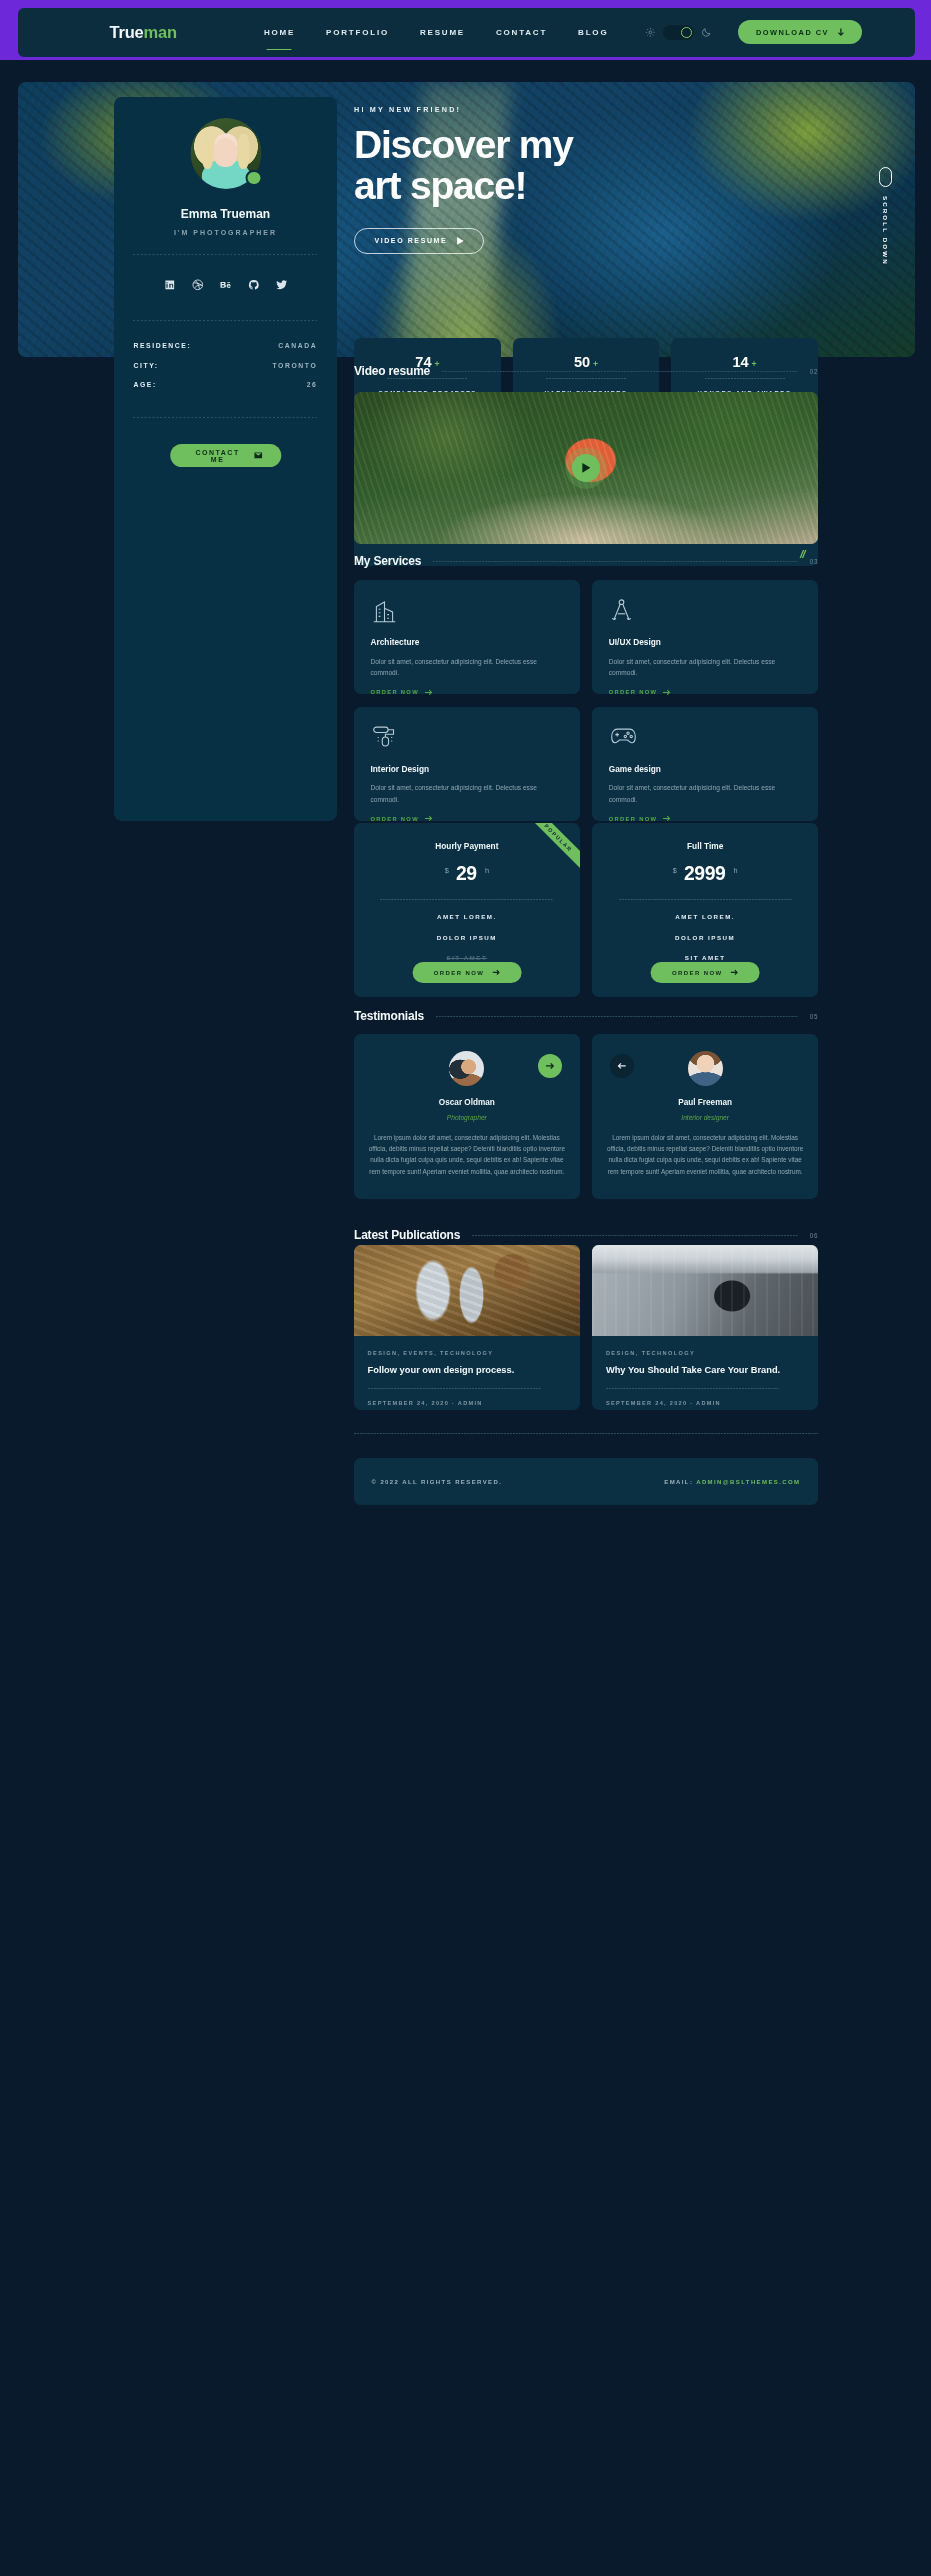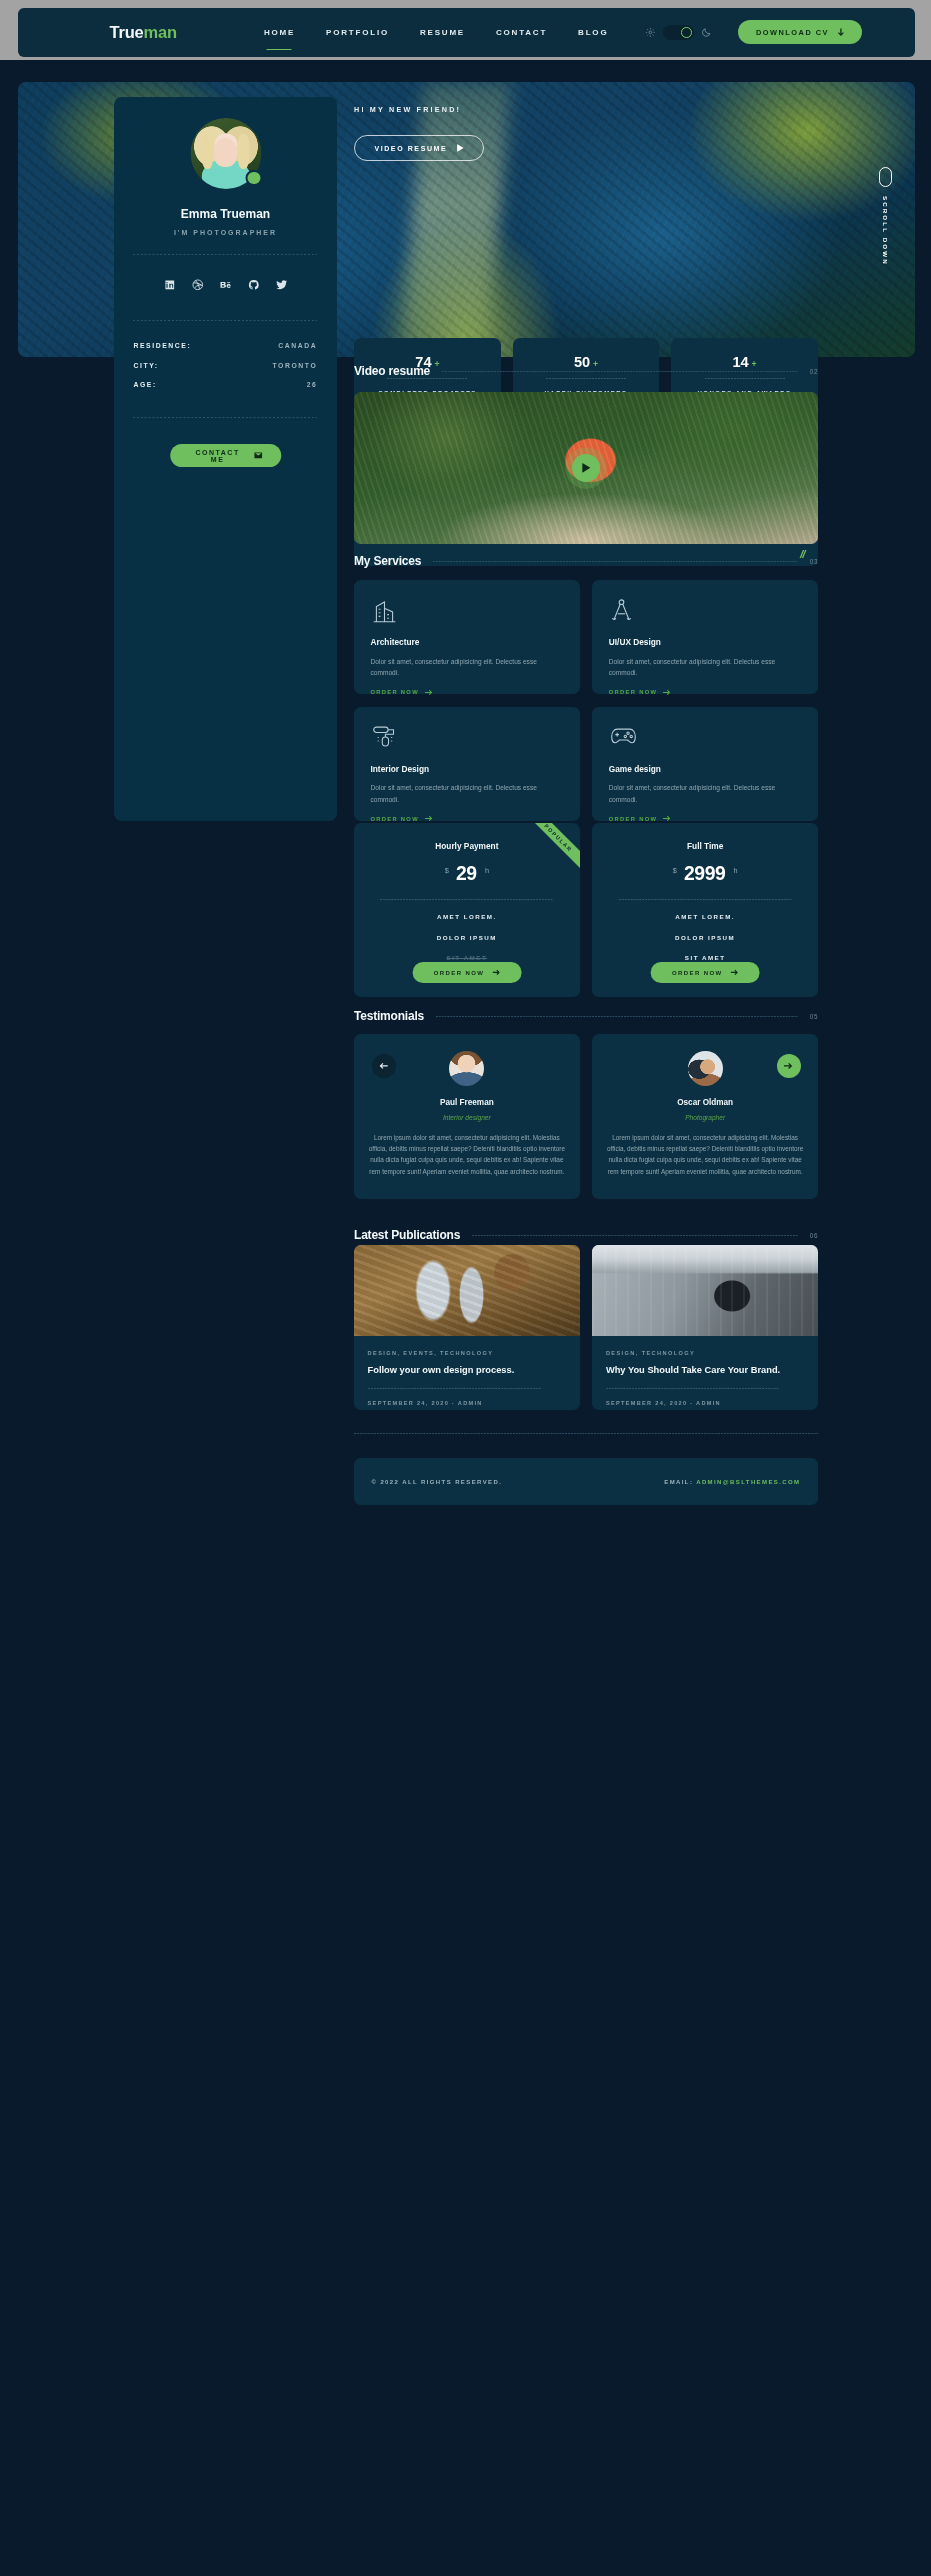--- a/index.html
+++ b/index.html
@@ -13,21 +13,21 @@
     position: relative;
     width: 931px;
     min-height: 2576px;
     background: #081a2b;
     overflow: hidden;
   }
 
   
   .header-wrap {
     position: absolute; top: 0; left: 0; width: 931px; height: 60px;
-    background: #a3a3a3;
+    background: #6d28d9;
   }
   .header {
     position: absolute; top: 7.8px; left: 17.5px; width: 897px; height: 49px;
     background: #0b2d3e;
     border-radius: 5.8px;
     display: flex; align-items: center;
   }
   .logo {
     margin-left: 92px;
     font-size: 16.5px; font-weight: bold; letter-spacing: -0.2px;
@@ -401,20 +401,24 @@
       </button>
     </div>
   </div>
 
   <div class="hero-img">
       <div class="path"></div>
     </div>
 
   <div class="hero-text">
     <div class="hero-kicker">HI MY NEW FRIEND!</div>
+    <div class="hero-title">
+      <span>Discover my</span><br>
+      <span>art space!</span>
+    </div>
     <button class="video-btn">
       <span>VIDEO RESUME</span>
       <svg width="6.8" height="7.8" viewBox="0 0 10 12">
           <path d="M0 0l10 6-10 6z" fill="#fff"></path>
         </svg>
     </button>
   </div>
 
   <div class="scroll-ind">
     <div class="mouse"></div>
@@ -643,42 +647,42 @@
     </div>
 
     <div class="sec-head sec-testi">
       <div class="sec-title">Testimonials</div>
       <div class="sec-line"></div>
       <div class="sec-num">05</div>
     </div>
     <div class="testi-grid">
       <div class="testi-card">
         <div class="testi-av-row">
+          <div class="testi-av av-oscar"></div>
+          <div class="arrow-btn arrow-next">
+            <svg width="8.7" height="7.8" viewBox="0 0 12 10" fill="none" stroke="#0f2a18" stroke-width="1.8">
+                <path d="M0 5h10M6.5 1.5L10 5l-3.5 3.5"></path>
+              </svg>
+          </div>
+        </div>
+        <div class="testi-name">Oscar Oldman</div>
+        <div class="testi-role">Photographer</div>
+        <div class="testi-txt">Lorem ipsum dolor sit amet, consectetur adipisicing elit. Molestias officia, debitis minus repellat saepe? Deleniti blanditiis optio inventore nulla dicta fugiat culpa quis unde, sequi debitis ex ab! Sapiente vitae rem tempore sunt! Aperiam eveniet mollitia, quae architecto nostrum.</div>
+      </div>
+      <div class="testi-card">
+        <div class="testi-av-row">
           <div class="arrow-btn arrow-prev">
             <svg width="8.7" height="7.8" viewBox="0 0 12 10" fill="none" stroke="#e6eef2" stroke-width="1.6">
                 <path d="M12 5H2M5.5 1.5L2 5l3.5 3.5"></path>
               </svg>
           </div>
           <div class="testi-av av-paul"></div>
         </div>
         <div class="testi-name">Paul Freeman</div>
         <div class="testi-role">Interior designer</div>
-        <div class="testi-txt">Lorem ipsum dolor sit amet, consectetur adipisicing elit. Molestias officia, debitis minus repellat saepe? Deleniti blanditiis optio inventore nulla dicta fugiat culpa quis unde, sequi debitis ex ab! Sapiente vitae rem tempore sunt! Aperiam eveniet mollitia, quae architecto nostrum.</div>
-      </div>
-      <div class="testi-card">
-        <div class="testi-av-row">
-          <div class="testi-av av-oscar"></div>
-          <div class="arrow-btn arrow-next">
-            <svg width="8.7" height="7.8" viewBox="0 0 12 10" fill="none" stroke="#0f2a18" stroke-width="1.8">
-                <path d="M0 5h10M6.5 1.5L10 5l-3.5 3.5"></path>
-              </svg>
-          </div>
-        </div>
-        <div class="testi-name">Oscar Oldman</div>
-        <div class="testi-role">Photographer</div>
         <div class="testi-txt">Lorem ipsum dolor sit amet, consectetur adipisicing elit. Molestias officia, debitis minus repellat saepe? Deleniti blanditiis optio inventore nulla dicta fugiat culpa quis unde, sequi debitis ex ab! Sapiente vitae rem tempore sunt! Aperiam eveniet mollitia, quae architecto nostrum.</div>
       </div>
     </div>
 
     <div class="sec-head sec-pub">
       <div class="sec-title">Latest Publications</div>
       <div class="sec-line"></div>
       <div class="sec-num">06</div>
     </div>
     <div class="pub-grid">

